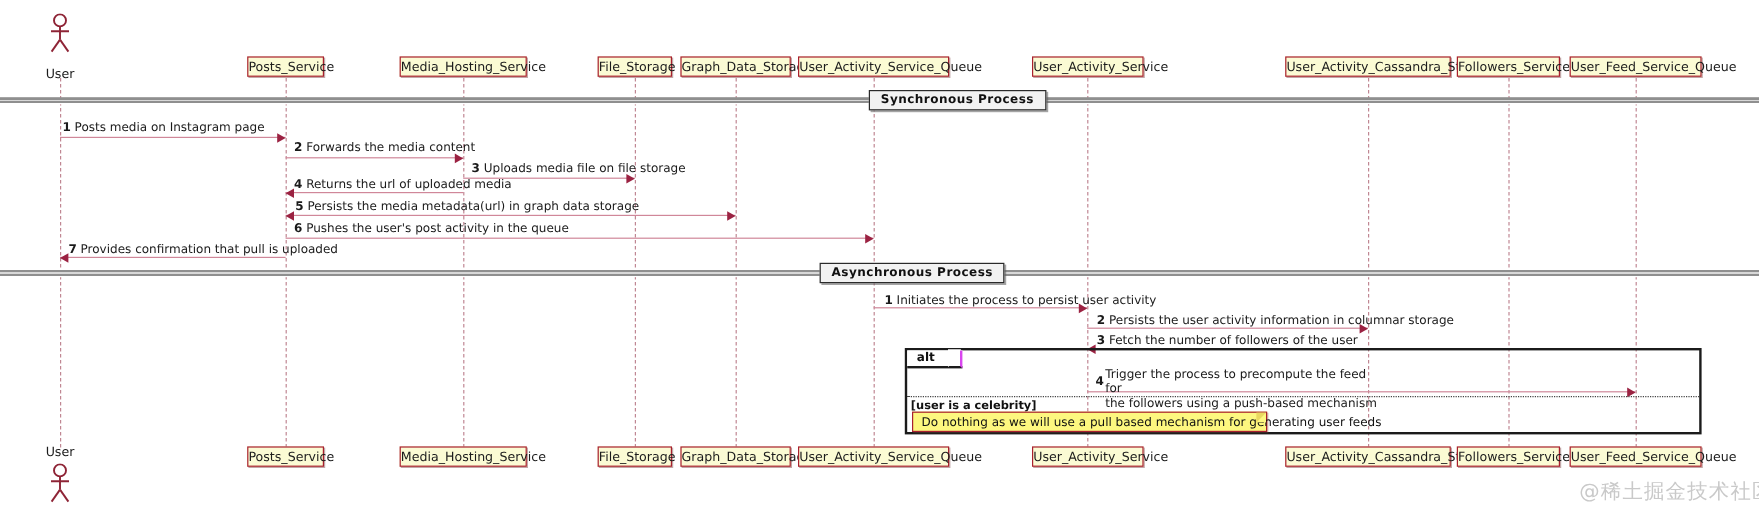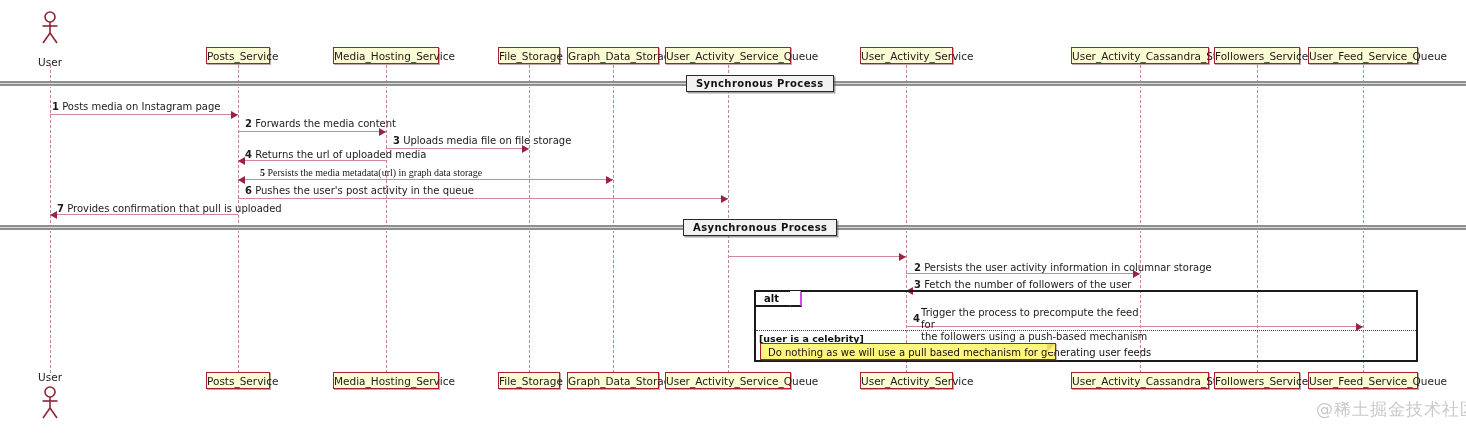--- a/index.html
+++ b/index.html
@@ -155,47 +155,48 @@
     <div class="pbox" style="left: 665px; top: 372px; width: 126px;">User_Activity_Service_Queue</div>
     <div class="pbox" style="left: 860px; top: 47px; width: 93px;">User_Activity_Service</div>
     <div class="pbox" style="left: 860px; top: 372px; width: 93px;">User_Activity_Service</div>
     <div class="pbox" style="left: 1071px; top: 47px; width: 138px;">User_Activity_Cassandra_Storage</div>
     <div class="pbox" style="left: 1071px; top: 372px; width: 138px;">User_Activity_Cassandra_Storage</div>
     <div class="pbox" style="left: 1214px; top: 47px; width: 86px;">Followers_Service</div>
     <div class="pbox" style="left: 1214px; top: 372px; width: 86px;">Followers_Service</div>
     <div class="pbox" style="left: 1308px; top: 47px; width: 110px;">User_Feed_Service_Queue</div>
     <div class="pbox" style="left: 1308px; top: 372px; width: 110px;">User_Feed_Service_Queue</div>
     <div class="divider" style="top: 81px;"></div>
-    <div class="divider-label" style="left: 686px; top: 75px;">Synchronous Process</div>
+    <div class="divider-label" style="left: 724px; top: 75px;">Synchronous Process</div>
     <div class="divider" style="top: 225px;"></div>
     <div class="divider-label" style="left: 683px; top: 219px;">Asynchronous Process</div>
     <div class="msg" style="left: 50px; top: 114px; width: 188px;"></div>
     <div class="arrow r" style="left: 231px; top: 110.5px;"></div>
     <div class="msglabel" style="left: 52px; top: 101px;"><span class="num">1</span> <span>Posts media on Instagram page</span></div>
     <div class="msg" style="left: 238px; top: 131px; width: 148px;"></div>
     <div class="arrow r" style="left: 379px; top: 127.5px;"></div>
     <div class="msglabel" style="left: 245px; top: 118px;"><span class="num">2</span> <span>Forwards the media content</span></div>
     <div class="msg" style="left: 386px; top: 148px; width: 143px;"></div>
     <div class="arrow r" style="left: 522px; top: 144.5px;"></div>
     <div class="msglabel" style="left: 393px; top: 135px; text-align: center;"><span class="num">3</span> <span>Uploads media file on file storage</span></div>
     <div class="msg" style="left: 238px; top: 160px; width: 148px;"></div>
     <div class="arrow l" style="left: 238px; top: 156.5px;"></div>
     <div class="msglabel" style="left: 245px; top: 149px;"><span class="num">4</span> <span>Returns the url of uploaded media</span></div>
     <div class="msg" style="left: 238px; top: 179px; width: 375px;"></div>
     <div class="arrow r" style="left: 606px; top: 175.5px;"></div>
     <div class="arrow l" style="left: 238px; top: 175.5px;"></div>
-    <div class="msglabel" style="left: 260px; top: 167px; font-family: Liberation Serif, serif;"><span class="num">5</span> <span>Persists the media metadata(url) in graph data storage</span></div>
+    <div class="msglabel" style="left: 246px; top: 167px;"><span class="num">5</span> <span>Persists the media metadata(url) in graph data storage</span></div>
     <div class="msg" style="left: 238px; top: 198px; width: 490px;"></div>
     <div class="arrow r" style="left: 721px; top: 194.5px;"></div>
     <div class="msglabel" style="left: 245px; top: 185px;"><span class="num">6</span> <span>Pushes the user's post activity in the queue</span></div>
     <div class="msg" style="left: 50px; top: 214px; width: 188px;"></div>
     <div class="arrow l" style="left: 50px; top: 210.5px;"></div>
     <div class="msglabel" style="left: 57px; top: 203px;"><span class="num">7</span> <span>Provides confirmation that pull is uploaded</span></div>
     <div class="msg" style="left: 728px; top: 256px; width: 178px;"></div>
     <div class="arrow r" style="left: 899px; top: 252.5px;"></div>
+    <div class="msglabel" style="left: 737px; top: 245px;"><span class="num">1</span> <span>Initiates the process to persist user activity</span></div>
     <div class="msg" style="left: 906px; top: 273px; width: 234px;"></div>
     <div class="arrow r" style="left: 1133px; top: 269.5px;"></div>
     <div class="msglabel" style="left: 914px; top: 262px;"><span class="num">2</span> <span>Persists the user activity information in columnar storage</span></div>
     <div class="msg" style="left: 906px; top: 290px; width: 351px;"></div>
     <div class="arrow l" style="left: 906px; top: 286.5px;"></div>
     <div class="msglabel" style="left: 914px; top: 279px;"><span class="num">3</span> <span>Fetch the number of followers of the user</span></div>
     <div class="msg" style="left: 906px; top: 326px; width: 457px;"></div>
     <div class="arrow r" style="left: 1356px; top: 322.5px;"></div>
     <div class="msglabel two" style="left: 921px; top: 307px; width: 230px;"><span class="num" style="position:absolute;left:-8px;top:6px;">4</span>Trigger the process to precompute the feed for<br>the followers using a push-based mechanism</div>
     <div class="frag" style="left: 754px; top: 290px; width: 664px; height: 72px;"></div>

